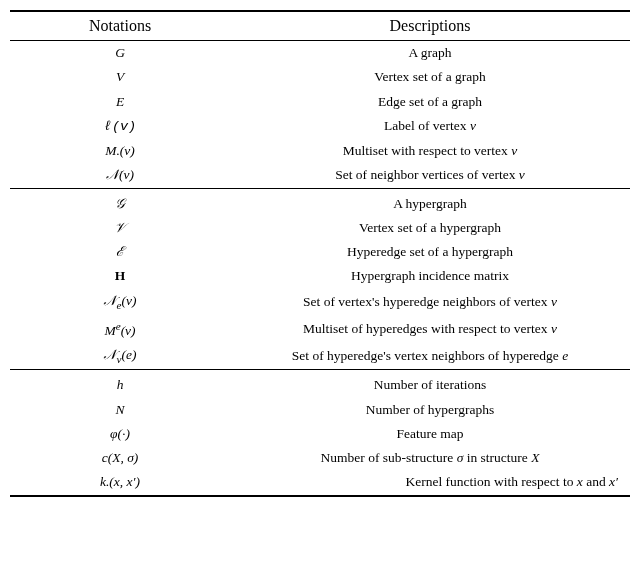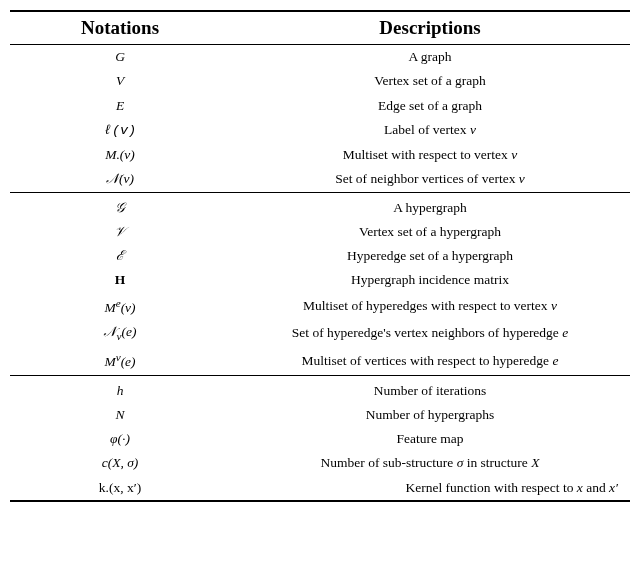--- a/index.html
+++ b/index.html
@@ -15,22 +15,22 @@
       min-height: 581px;
     }
     table {
       border-collapse: collapse;
       width: 620px;
     }
     thead tr th {
       border-top: 2px solid #000;
       border-bottom: 1px solid #000;
       padding: 5px 12px;
-      font-weight: bold;
-      font-size: 19px;
+      font-weight: normal;
+      font-size: 16px;
     }
     tbody tr td {
       padding: 2px 12px;
       text-align: center;
       vertical-align: middle;
       line-height: 1.5;
     }
     tbody tr td:first-child {
       text-align: center;
       white-space: nowrap;
@@ -95,46 +95,46 @@
     </tr>
     <tr>
       <td><span style="font-style:italic;">ℰ</span></td>
       <td>Hyperedge set of a hypergraph</td>
     </tr>
     <tr>
       <td><span style="font-weight:bold;">H</span></td>
       <td>Hypergraph incidence matrix</td>
     </tr>
     <tr>
+      <td><span style="font-style:italic;">𝒩<sub>e</sub>(v)</span></td>
+      <td>Set of vertex's hyperedge neighbors of vertex <span style="font-style:italic;">v</span></td>
+    </tr>
+    <tr>
       <td><span style="font-style:italic;">M<sup>e</sup>(v)</span></td>
       <td>Multiset of hyperedges with respect to vertex <span style="font-style:italic;">v</span></td>
     </tr>
     <tr>
       <td><span style="font-style:italic;">𝒩<sub>v</sub>(e)</span></td>
       <td>Set of hyperedge's vertex neighbors of hyperedge <span style="font-style:italic;">e</span></td>
-    </tr>
-    <tr>
-      <td><span style="font-style:italic;">M<sup>v</sup>(e)</span></td>
-      <td>Multiset of vertices with respect to hyperedge <span style="font-style:italic;">e</span></td>
     </tr>
 
     <tr class="section-divider">
       <td><span style="font-style:italic;">h</span></td>
       <td>Number of iterations</td>
     </tr>
     <tr>
       <td><span style="font-style:italic;">N</span></td>
       <td>Number of hypergraphs</td>
     </tr>
     <tr>
       <td><span style="font-style:italic;">φ(·)</span></td>
       <td>Feature map</td>
     </tr>
     <tr>
       <td><span style="font-style:italic;">c(X, σ)</span></td>
       <td>Number of sub-structure <span style="font-style:italic;">σ</span> in structure <span style="font-style:italic;">X</span></td>
     </tr>
     <tr class="last-row bottom-border">
-      <td><span style="">k.(x, x′)</span></td>
+      <td><span style="font-style:italic;">k.(x, x′)</span></td>
       <td>Kernel function with respect to <span style="font-style:italic;">x</span> and <span style="font-style:italic;">x′</span></td>
     </tr>
   </tbody>
 </table>
 
 </body></html>

